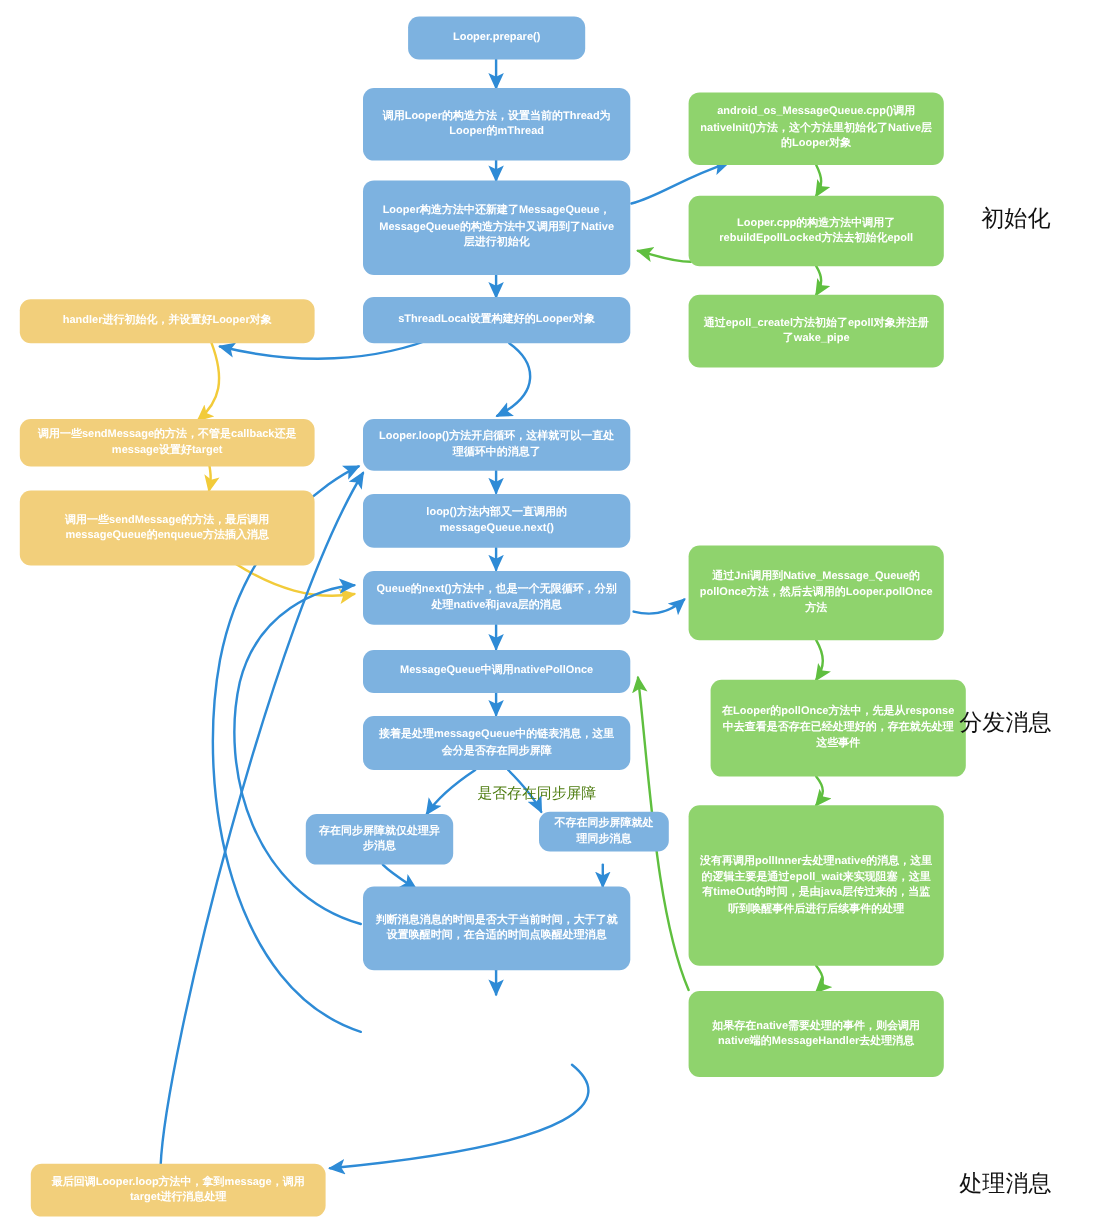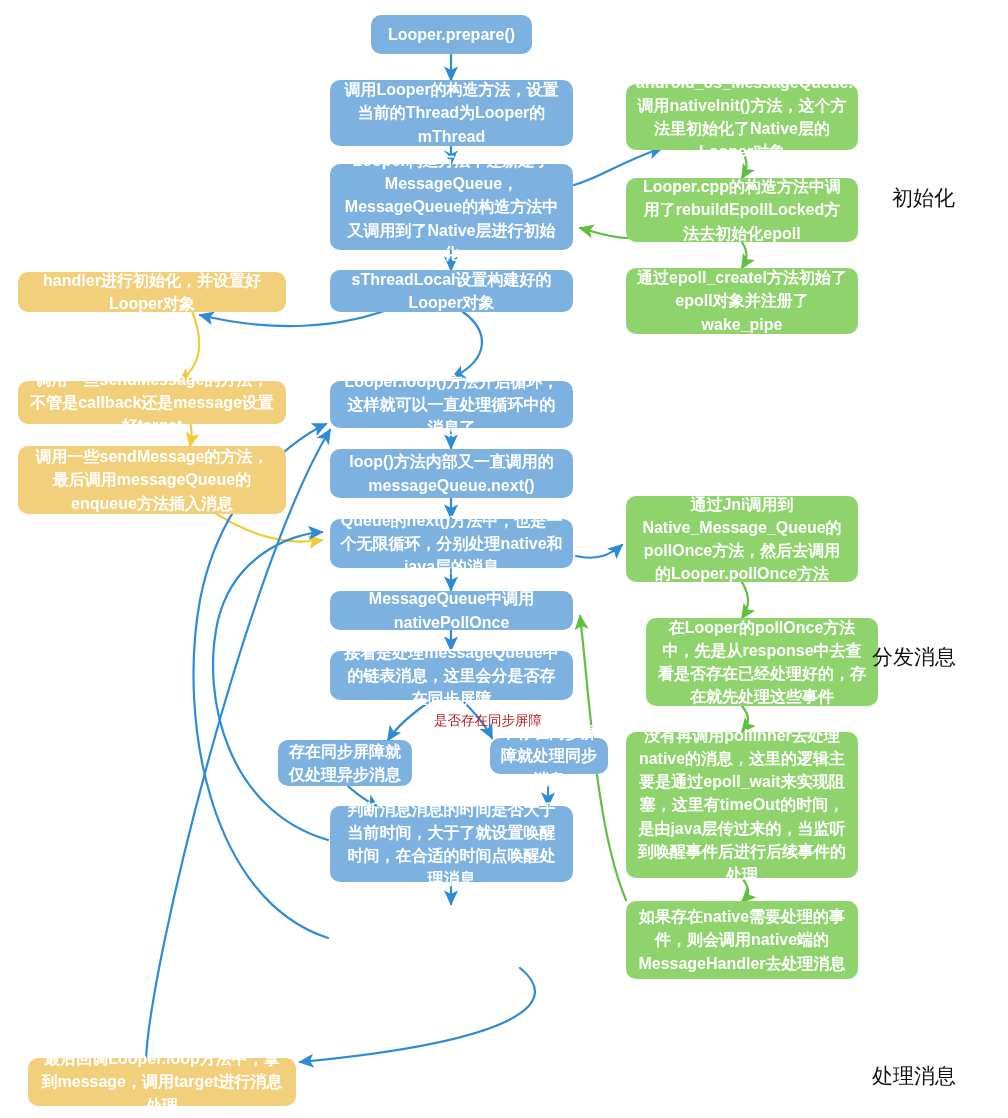--- a/index.html
+++ b/index.html
@@ -23,34 +23,34 @@
   .node{
     position:absolute;
     box-sizing:border-box;
     display:flex;
     align-items:center;
     justify-content:center;
     text-align:center;
     border-radius:10px;
     color:#ffffff;
     font-weight:bold;
-    font-size:16px;
+    font-size:10px;
     line-height:1.45;
     padding:18px 10px;
     letter-spacing:0px;
     z-index:3;
   }
   .node.blue{ background:#7db2e0; }
   .node.green{ background:#8fd36d; }
   .node.orange{ background:#f2cf7b; }
   .node span{ display:block; width:100%; }
 
   .edge-label{
     position:absolute;
-    color:#b91c1c;
+    color:#4d7c0f;
     font-size:13.5px;
     font-weight:normal;
     white-space:nowrap;
     z-index:4;
   }
   .section-label{
     position:absolute;
     color:#111111;
     font-size:21px;
     font-weight:normal;

